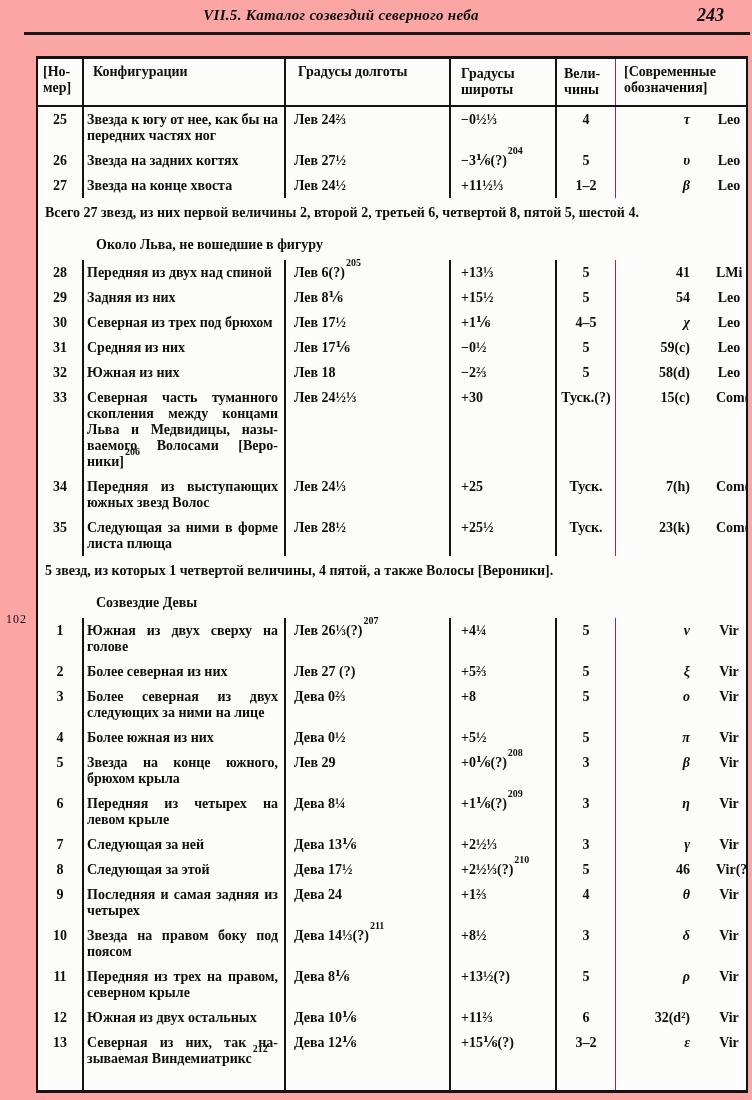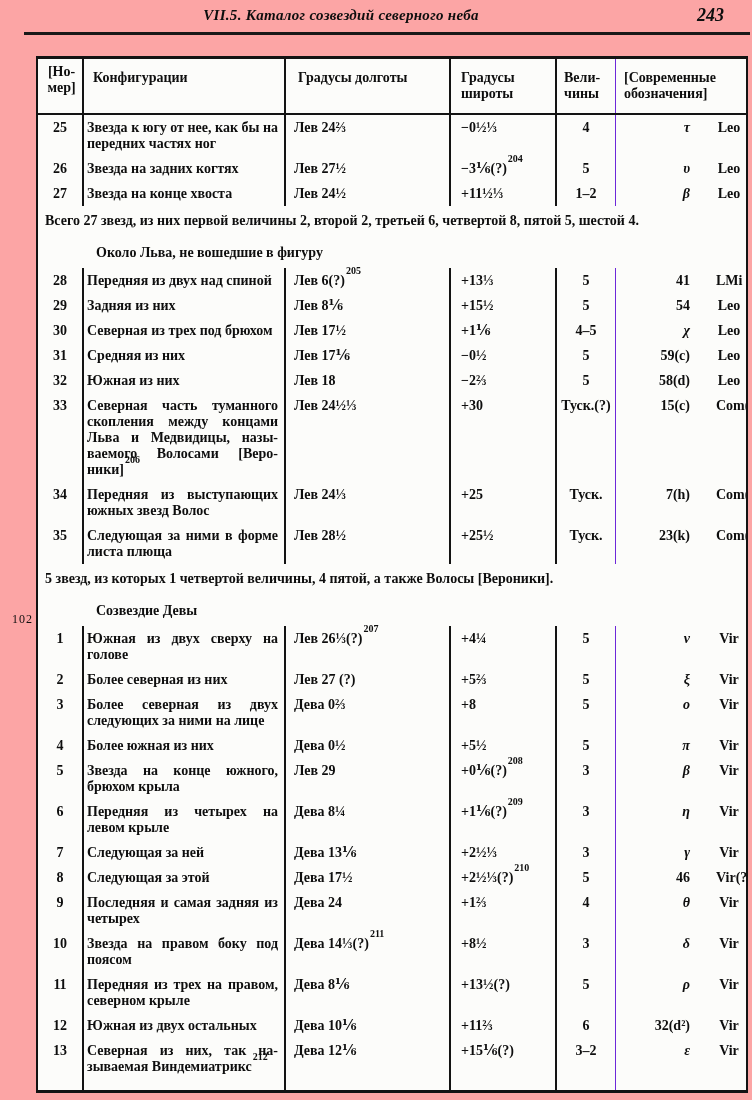--- a/index.html
+++ b/index.html
@@ -17,21 +17,21 @@
   }
   
   .running-head{position:absolute;top:7px;left:0;width:752px;height:22px;}
   .rh-title{
     position:absolute;left:0;right:70px;text-align:center;
     font-style:italic;font-size:15px;letter-spacing:.3px;
   }
   .rh-num{position:absolute;right:28px;top:0;font-style:italic;font-size:18px;}
   .head-rule{position:absolute;top:32px;left:24px;width:726px;height:3px;background:#191919;}
   
-  .margin-note{position:absolute;left:12px;top:611px;font-size:12px;font-weight:400;letter-spacing:1px;}
+  .margin-note{position:absolute;left:6px;top:611px;font-size:12px;font-weight:400;letter-spacing:1px;}
   
   .cat-table{
     position:absolute;top:56px;left:36px;
     width:712px;height:1037px;
     box-sizing:border-box;
     border:2px solid #131313;
     border-top-width:3px;border-bottom-width:3px;
     display:flex;flex-direction:column;
     overflow:hidden;
     background:#fcfcfa;
@@ -39,22 +39,22 @@
   .thead{display:flex;border-bottom:2px solid #131313;min-height:46px;}
   .tbody{flex:1;display:flex;flex-direction:column;overflow:hidden;}
   .cell{box-sizing:border-box;}
   .col-num{width:44px;text-align:center;}
   .col-config{width:202px;border-left:2px solid #131313;}
   .col-lon{width:165px;border-left:2px solid #131313;}
   .col-lat{width:106px;border-left:2px solid #131313;}
   .col-mag{width:60px;border-left:2px solid #131313;text-align:center;white-space:nowrap;}
   .col-des{width:131px;border-left:1px solid #6d28d9;display:flex;align-items:flex-start;}
   
-  .thead .cell{padding:11px 4px;white-space:pre-line;}
-  .thead .col-num{padding:5px 2px;text-align:center;padding-left:5px;border-radius:22px;}
+  .thead .cell{padding:5px 4px;white-space:pre-line;}
+  .thead .col-num{padding:5px 2px;text-align:left;padding-left:5px;border-radius:22px;}
   .thead .col-config{padding-left:9px;}
   .thead .col-lon{padding-left:12px;}
   .thead .col-lat{padding-left:10px;}
   .thead .col-mag{text-align:left;padding-left:7px;}
   .thead .col-des{display:block;padding-left:8px;}
   .thead .vc{display:flex;align-items:center;}
   
   .row{display:flex;align-items:stretch;}
   .tbody > .row:last-child{flex:1 0 auto;}
   .row .cell{padding-top:5px;padding-bottom:4px;}

